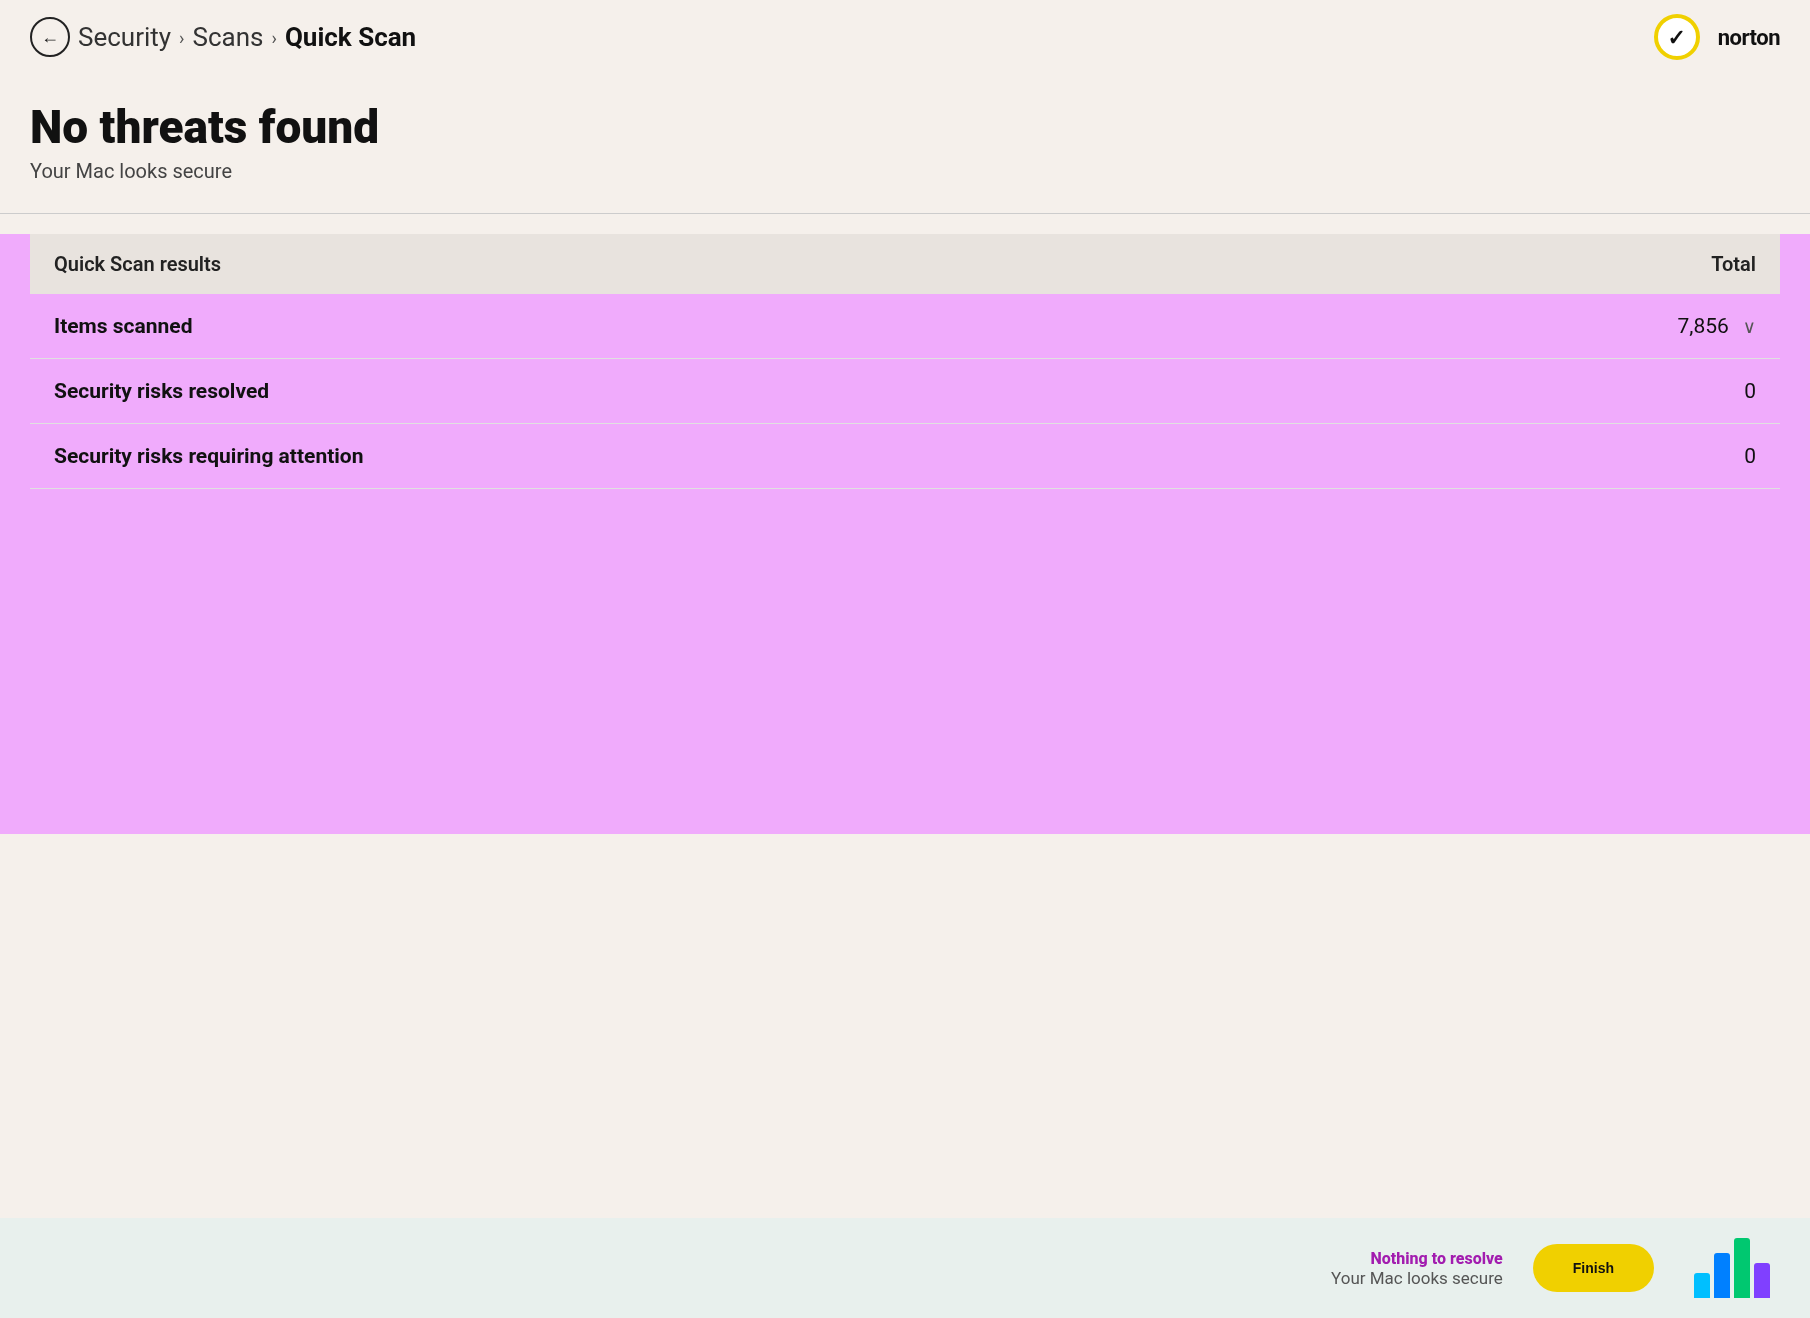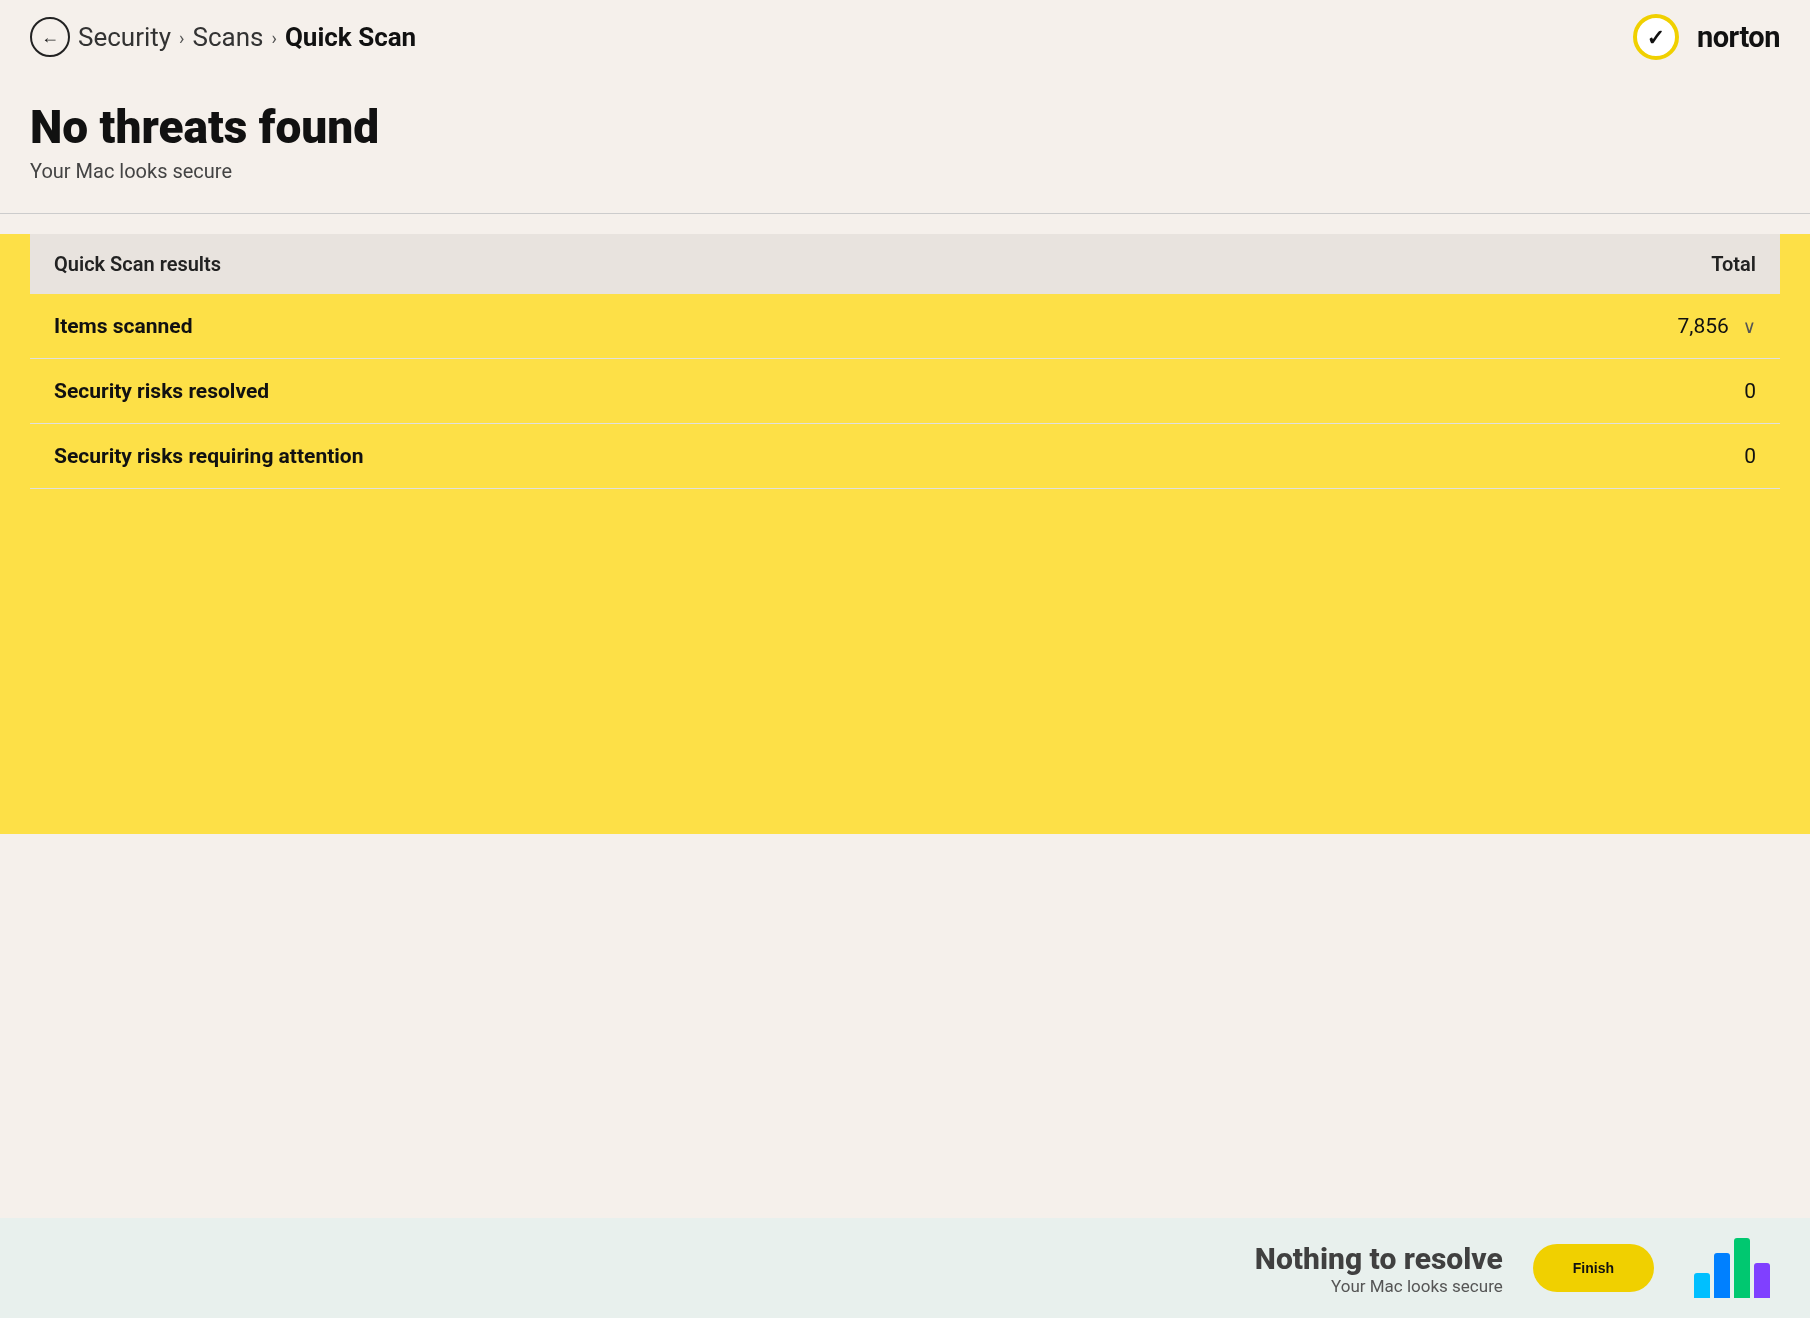--- a/index.html
+++ b/index.html
@@ -83,21 +83,21 @@
     }
 
     .norton-check::after {
       content: '✓';
       font-size: 22px;
       font-weight: 900;
       color: #111;
     }
 
     .norton-text {
-      font-size: 29px;
+      font-size: 22px;
       font-weight: 700;
       color: #111;
       letter-spacing: -0.5px;
       margin-left: 8px;
     }
 
     
     .hero {
       padding: 28px 30px 20px 30px;
       background-color: #f5f0eb;
@@ -119,21 +119,21 @@
     
     .divider {
       height: 1px;
       background-color: #ccc;
       margin: 10px 0 20px 0;
     }
 
     
     .main-content {
       padding: 0 30px;
-      background-color: #fde047;
+      background-color: #f0abfc;
       min-height: 600px;
     }
 
     
     .results-table {
       width: 100%;
       border-collapse: collapse;
       font-size: 20px;
     }
 
@@ -198,23 +198,23 @@
       padding: 20px 40px;
       gap: 30px;
       height: 100px;
     }
 
     .footer-text {
       text-align: right;
     }
 
     .footer-title {
-      font-size: 30px;
+      font-size: 16px;
       font-weight: 800;
-      color: #404040;
+      color: #a21caf;
     }
 
     .footer-subtitle {
       font-size: 17px;
       color: #555;
     }
 
     .finish-btn {
       background-color: #f0d000;
       border: none;

